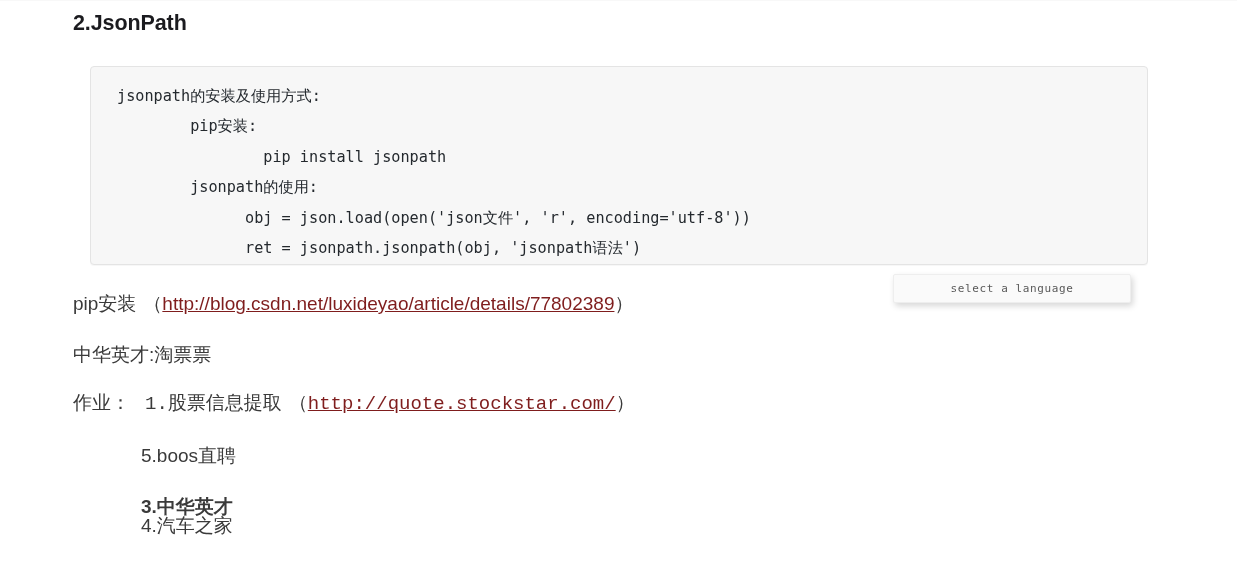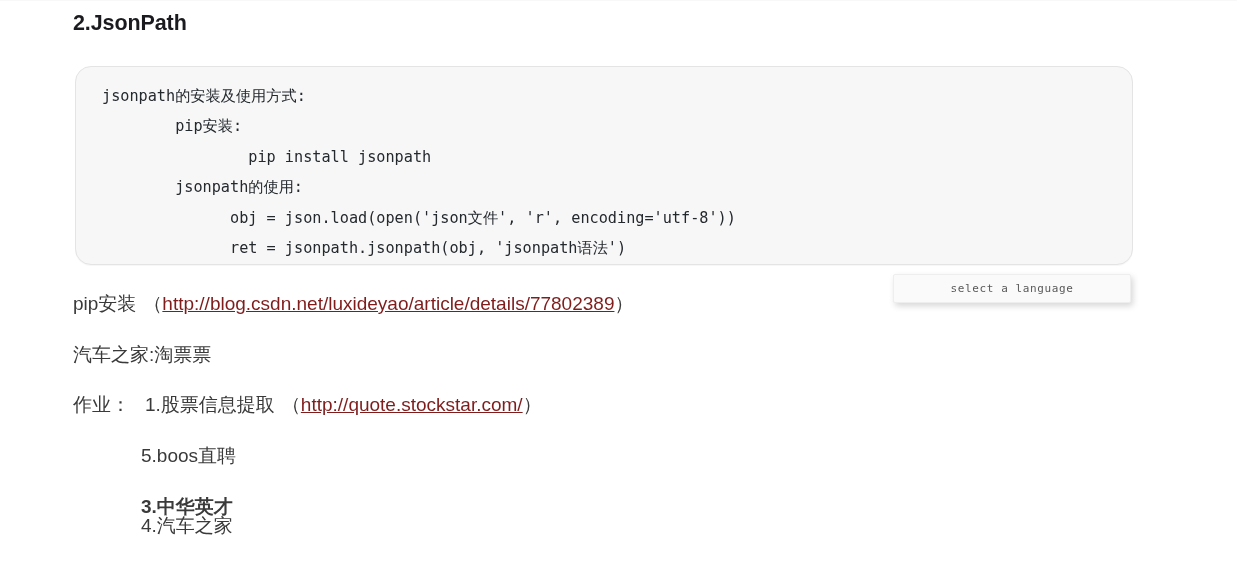--- a/index.html
+++ b/index.html
@@ -40,28 +40,28 @@
     font-weight: bold;
     color: #1b1b1f;
     letter-spacing: -0.1px;
     line-height: 1.2;
     white-space: nowrap;
   }
 
   
   .codeblock {
     position: absolute;
-    left: 75px;
+    left: 90px;
     top: 66px;
     width: 1058px;
     height: 199px;
     box-sizing: border-box;
     background: #f7f7f7;
     border: 1px solid #e4e4e4;
-    border-radius: 16px;
+    border-radius: 4px;
     box-shadow: 0 1px 1px rgba(0,0,0,0.035);
     overflow: hidden;
   }
   .code-pre {
     margin: 0;
     padding: 14px 0 0 26px;
     font-family: "DejaVu Sans Mono", "Liberation Mono", monospace;
     font-size: 15.2px;
     line-height: 30.4px;
     color: #24292e;
@@ -95,21 +95,21 @@
   .para {
     position: absolute;
     left: 73px;
     font-size: 19px;
     line-height: 1.35;
     color: #3a3a3a;
     white-space: nowrap;
   }
   .para.p-tutorial { top: 291px; }
   .para.p-case     { top: 342px; }
-  .para.p-hw       { top: 392px; }
+  .para.p-hw       { top: 392px; font-family: Liberation Mono, monospace; }
 
   .hw-item {
     position: absolute;
     left: 141px;
     font-size: 19px;
     line-height: 1.35;
     color: #3a3a3a;
     white-space: nowrap;
   }
   .hw-item.i2 { top: 443px; }
@@ -145,21 +145,21 @@
   </div>
 
   <div class="lang-select">
     <span>select a language</span>
   </div>
 
   <div class="para p-tutorial">
     <span>pip安装</span><span class="gap-s"></span><span class="paren">（</span><a class="link" href="#">http://blog.csdn.net/luxideyao/article/details/77802389</a><span class="paren">）</span>
   </div>
 
-  <div class="para p-case">汽车之家:淘票票</div>
+  <div class="para p-case">中华英才:淘票票</div>
 
   <div class="para p-hw">
     <span>作业：</span><span class="gap-m"></span><span>1.股票信息提取</span><span class="gap-s"></span><span class="paren">（</span><a class="link" href="#">http://quote.stockstar.com/</a><span class="paren">）</span>
   </div>
 
   <div class="hw-item i2">5.boos直聘</div>
   <div class="hw-item i3">3.中华英才</div>
   <div class="hw-item i4">4.汽车之家</div>
 
 </div>

